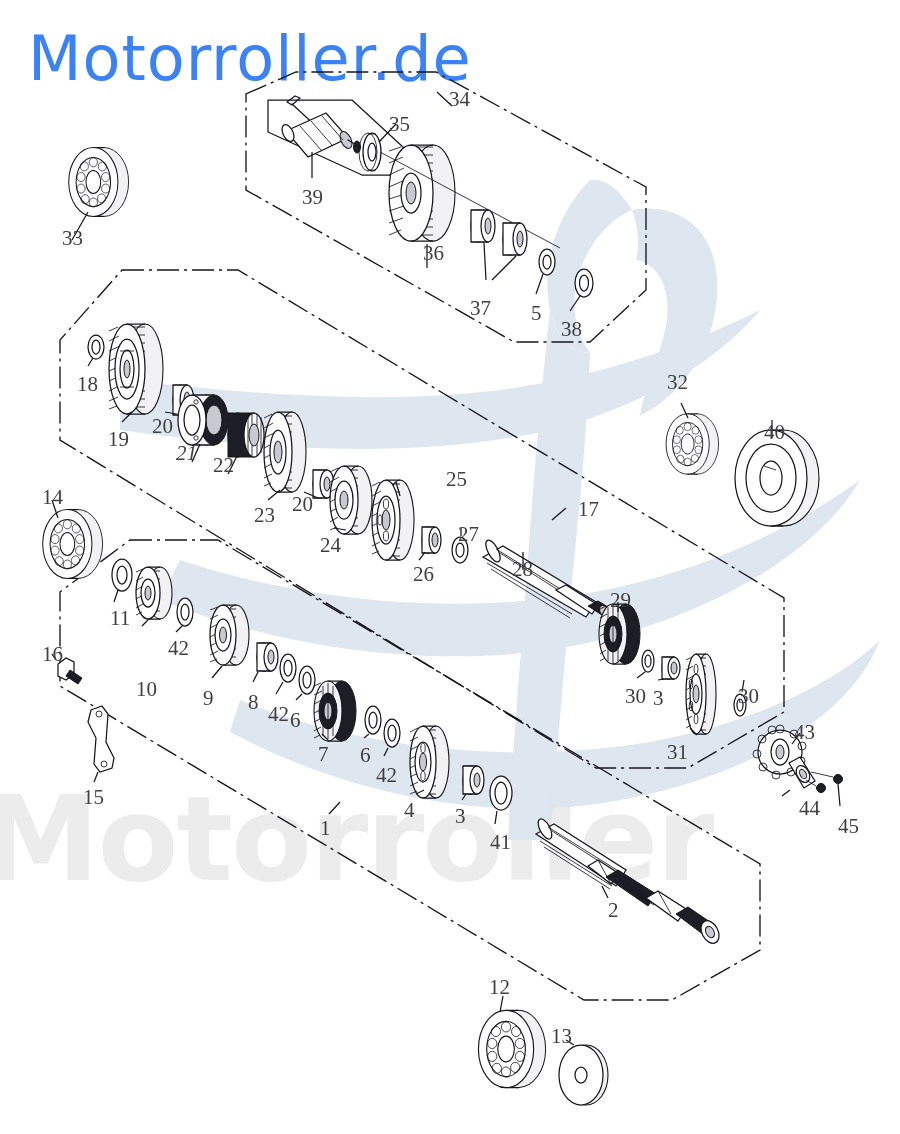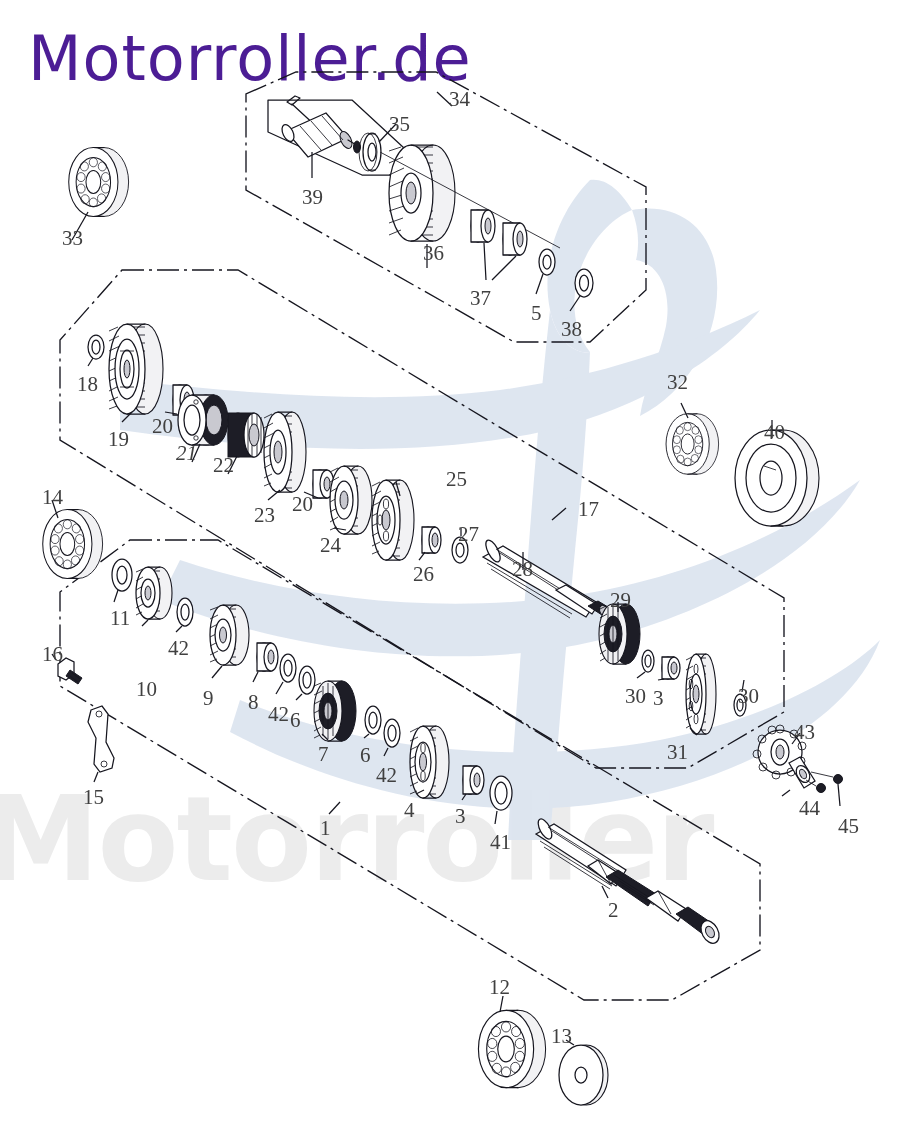--- a/index.html
+++ b/index.html
@@ -14,21 +14,21 @@
   #sheet {
     position: relative;
     width: 900px;
     height: 1134px;
     background: #ffffff;
     overflow: hidden;
   }
   
   .wm-text {
     position: absolute;
-    color: #4c1d95;
+    color: #3b82f6;
     font-family: "DejaVu Sans", "Liberation Sans", sans-serif;
     font-weight: 400;
     white-space: nowrap;
     user-select: none;
     pointer-events: none;
   }
   #wm-top {
     left: 28px;
     top: 22px;
     font-size: 62px;
@@ -677,21 +677,21 @@
     <path class="leader" d="M574,1045 L566,1040"></path>
 
   </svg>
 
   <div id="labels">
       <div class="lbl" style="left: 62px; top: 228px;">33</div>
       <div class="lbl" style="left: 449px; top: 89px;">34</div>
       <div class="lbl" style="left: 389px; top: 114px;">35</div>
       <div class="lbl" style="left: 302px; top: 187px;">39</div>
       <div class="lbl" style="left: 423px; top: 243px;">36</div>
-      <div class="lbl" style="left: 470px; top: 288px;">37</div>
+      <div class="lbl" style="left: 470px; top: 298px;">37</div>
       <div class="lbl" style="left: 531px; top: 303px;">5</div>
       <div class="lbl" style="left: 561px; top: 319px;">38</div>
       <div class="lbl" style="left: 77px; top: 374px;">18</div>
       <div class="lbl" style="left: 108px; top: 429px;">19</div>
       <div class="lbl" style="left: 152px; top: 416px;">20</div>
       <div class="lbl" style="left: 176px; top: 443px; font-style: italic;">21</div>
       <div class="lbl" style="left: 213px; top: 455px;">22</div>
       <div class="lbl" style="left: 254px; top: 505px;">23</div>
       <div class="lbl" style="left: 292px; top: 494px;">20</div>
       <div class="lbl" style="left: 320px; top: 535px;">24</div>

